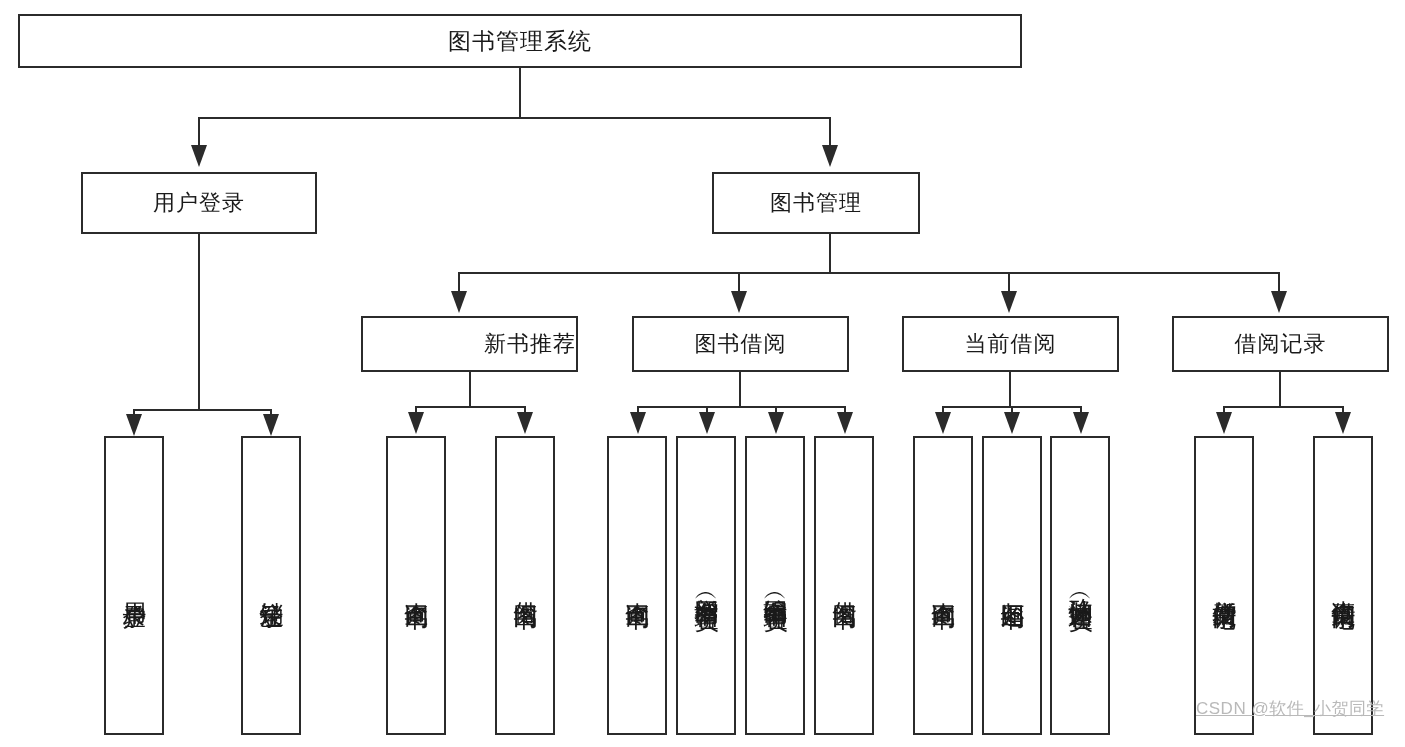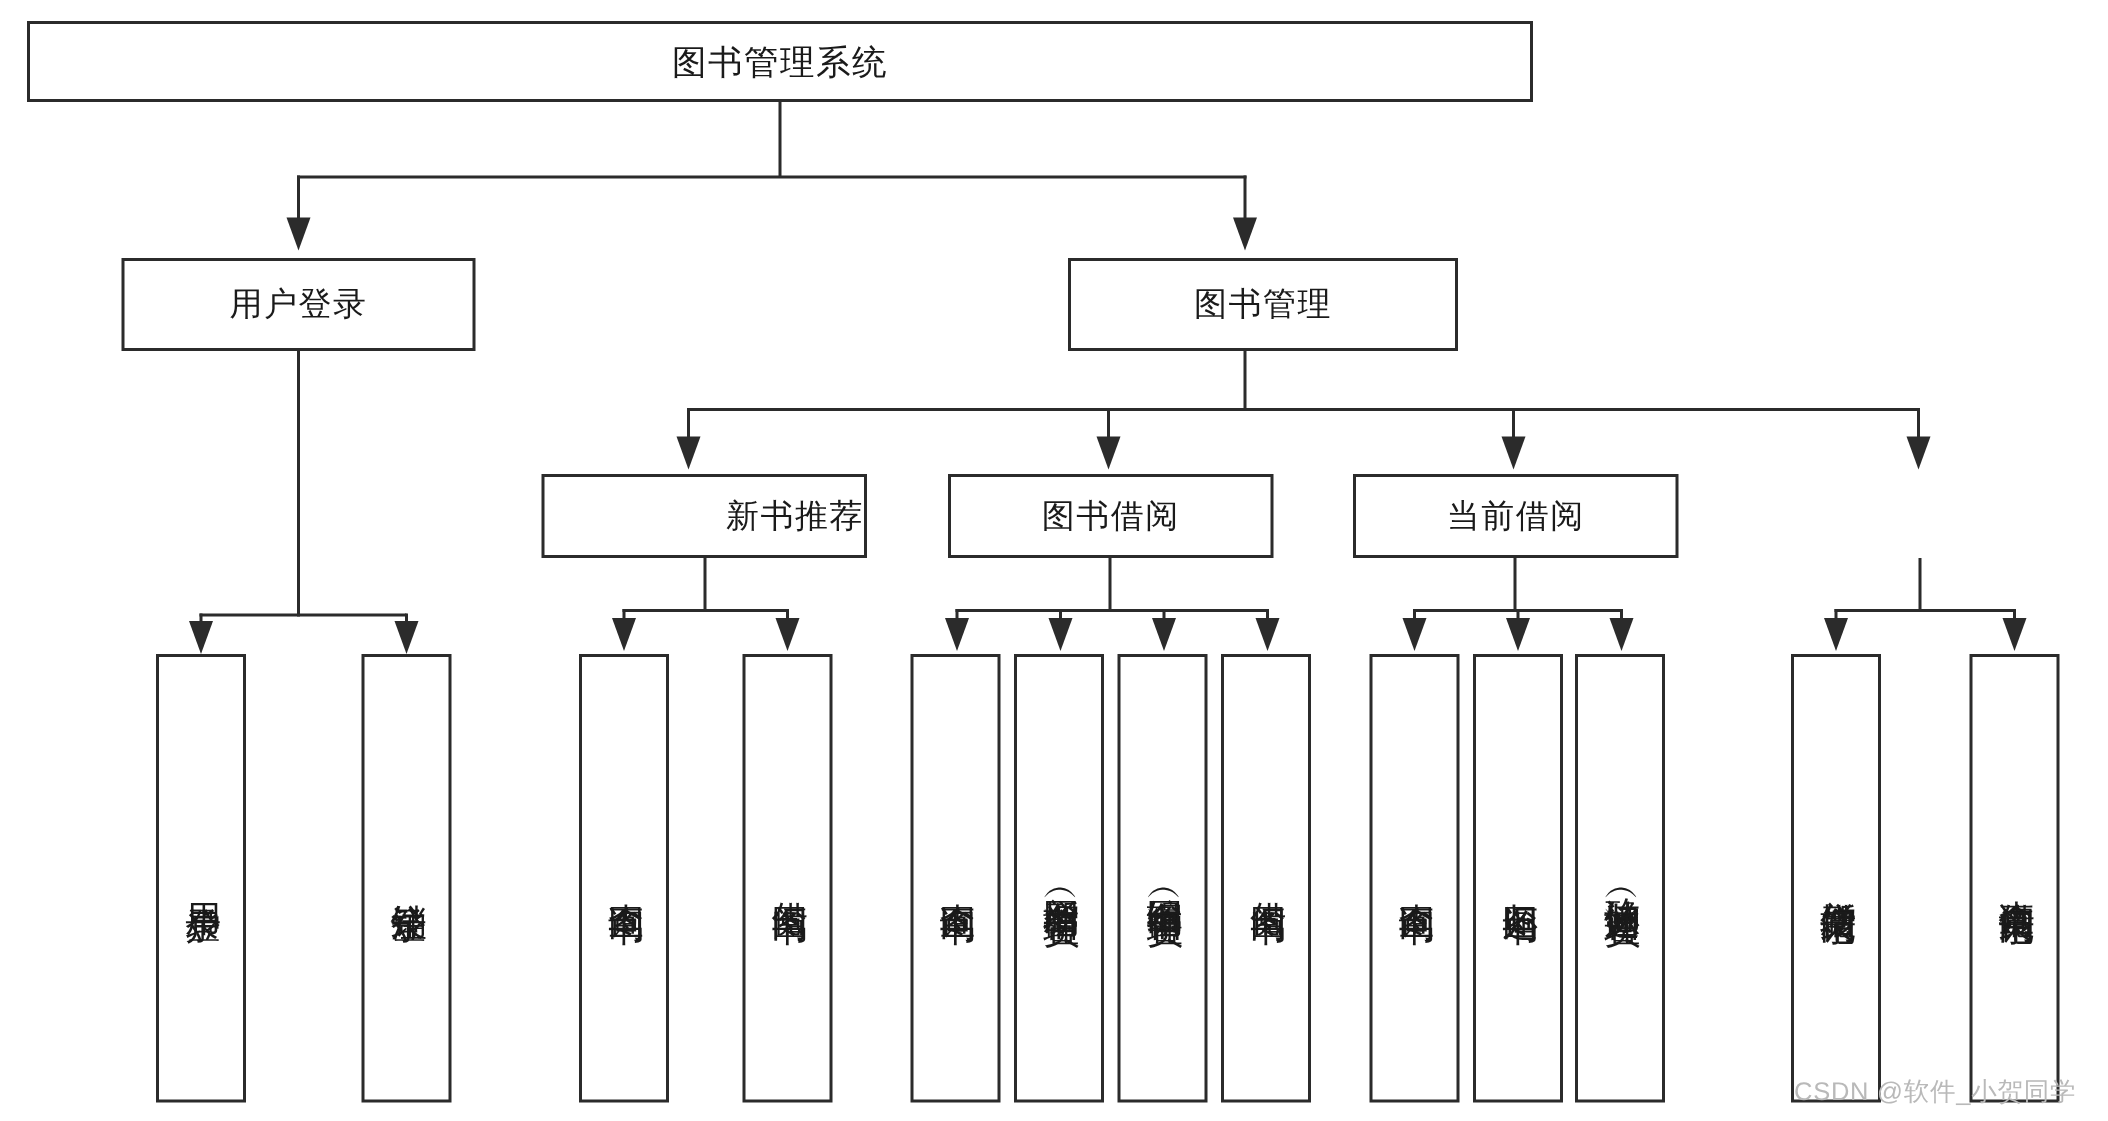--- a/index.html
+++ b/index.html
@@ -83,21 +83,21 @@
   <div class="edge edge-v" style="left:519px; top:68px; width:2px; height:50px;"></div>
   <div class="edge edge-h" style="left:198px; top:117px; width:633px; height:2px;"></div>
   <div class="edge edge-v" style="left:198px; top:117px; width:2px; height:30px;"></div>
   <div class="arrow" style="left:191px; top:145px;"></div>
   <div class="edge edge-v" style="left:829px; top:117px; width:2px; height:30px;"></div>
   <div class="arrow" style="left:822px; top:145px;"></div>
 
   <div class="node node-h" style="left:81px; top:172px; width:236px; height:62px;">
     <span>用户登录</span>
   </div>
-  <div class="node node-h" style="left:712px; top:172px; width:260px; height:62px;">
+  <div class="node node-h" style="left:712px; top:172px; width:208px; height:62px;">
     <span>图书管理</span>
   </div>
 
   <div class="edge edge-v" style="left:829px; top:234px; width:2px; height:39px;"></div>
   <div class="edge edge-h" style="left:458px; top:272px; width:822px; height:2px;"></div>
   <div class="edge edge-v" style="left:458px; top:272px; width:2px; height:22px;"></div>
   <div class="arrow" style="left:451px; top:291px;"></div>
   <div class="edge edge-v" style="left:738px; top:272px; width:2px; height:22px;"></div>
   <div class="arrow" style="left:731px; top:291px;"></div>
   <div class="edge edge-v" style="left:1008px; top:272px; width:2px; height:22px;"></div>
@@ -107,20 +107,23 @@
 
   <div class="node node-h" style="left:361px; top:316px; width:217px; height:56px;justify-content:flex-end;">
     <span>新书推荐</span>
   </div>
   <div class="node node-h" style="left:902px; top:316px; width:217px; height:56px;">
     <span>当前借阅</span>
   </div>
   <div class="node node-h" style="left:632px; top:316px; width:217px; height:56px;">
     <span>图书借阅</span>
   </div>
+  <div class="node node-h" style="left:1172px; top:316px; width:217px; height:56px;">
+    <span>借阅记录</span>
+  </div>
 
   <div class="edge edge-v" style="left:198px; top:234px; width:2px; height:177px;"></div>
   <div class="edge edge-h" style="left:133px; top:409px; width:138px; height:2px;"></div>
   <div class="edge edge-v" style="left:133px; top:409px; width:2px; height:12px;"></div>
   <div class="arrow" style="left:126px; top:414px;"></div>
   <div class="edge edge-v" style="left:270px; top:409px; width:2px; height:12px;"></div>
   <div class="arrow" style="left:263px; top:414px;"></div>
 
   <div class="node node-v" style="left:104px; top:436px; width:60px; height:299px;">
     <span class="vtext">用户登录</span>
@@ -193,15 +196,15 @@
   <div class="edge edge-v" style="left:1342px; top:406px; width:2px; height:12px;"></div>
   <div class="arrow" style="left:1335px; top:412px;"></div>
 
   <div class="node node-v" style="left:1194px; top:436px; width:60px; height:299px;">
     <span class="vtext">新增借阅记录</span>
   </div>
   <div class="node node-v" style="left:1313px; top:436px; width:60px; height:299px;">
     <span class="vtext">查询借阅记录</span>
   </div>
 
-  <div class="watermark" style="left:1196px; top:716px;">CSDN @软件_小贺同学</div>
+  <div class="watermark" style="left:1196px; top:697px;text-decoration:underline;">CSDN @软件_小贺同学</div>
 
 </div>
 
 </body></html>

